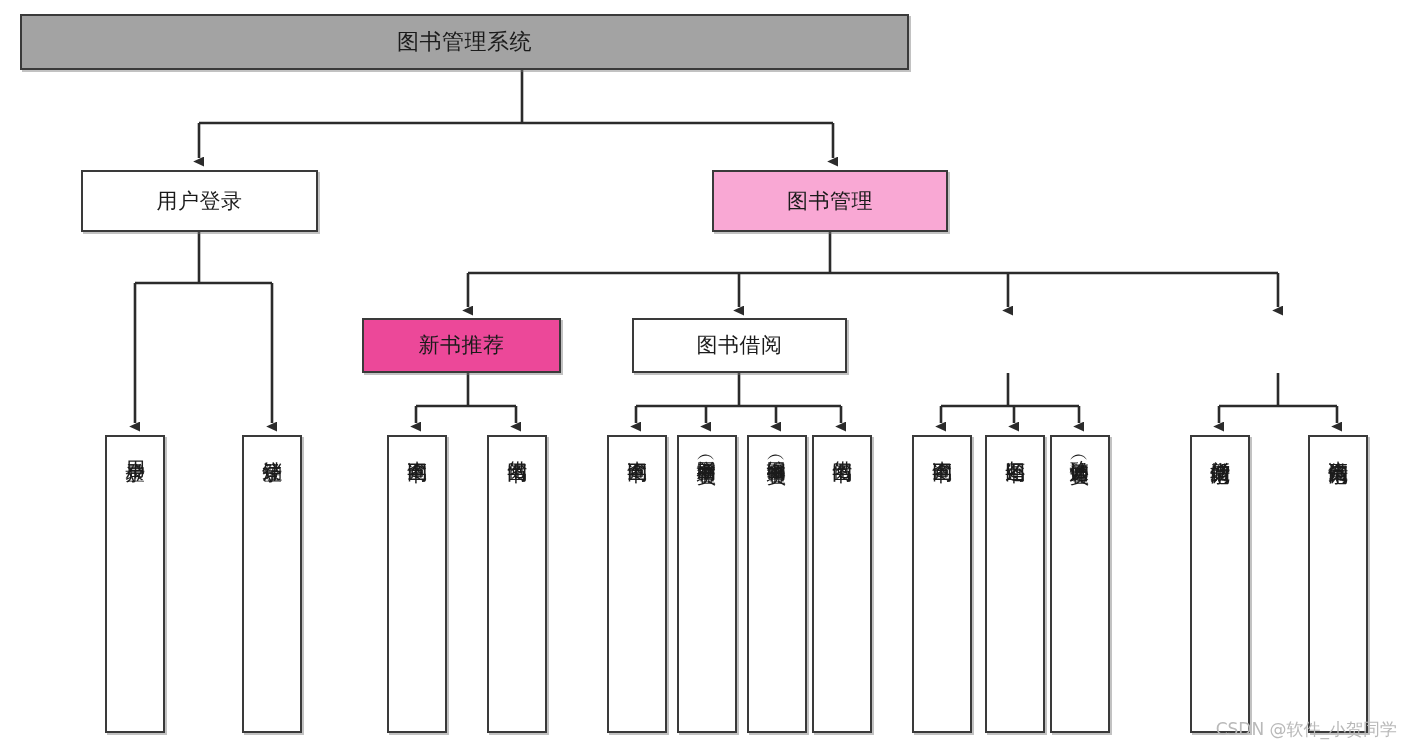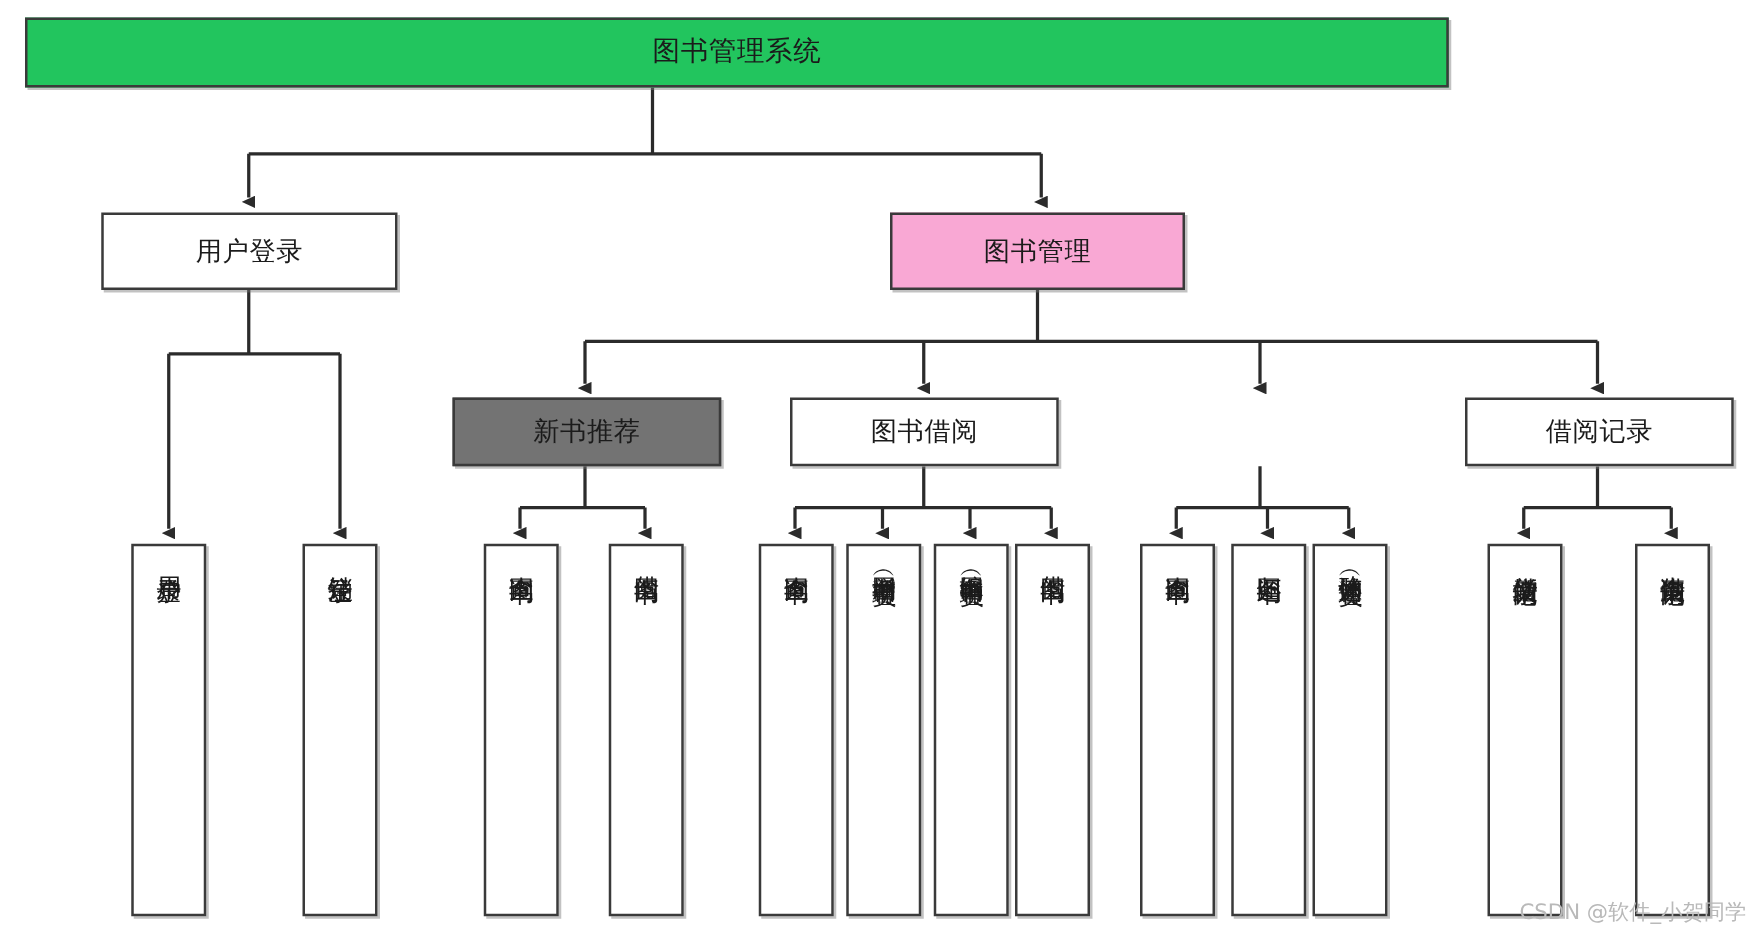--- a/index.html
+++ b/index.html
@@ -116,39 +116,36 @@
       <path d="M1014,406 L1014,423" marker-end="url(#arrowhead)"></path>
       <path d="M1079,406 L1079,423" marker-end="url(#arrowhead)"></path>
 
       <path d="M1278,373 L1278,406"></path>
       <path d="M1219,406 L1337,406"></path>
       <path d="M1219,406 L1219,423" marker-end="url(#arrowhead)"></path>
       <path d="M1337,406 L1337,423" marker-end="url(#arrowhead)"></path>
     </g>
   </svg>
 
-  <div class="node root" id="n-root" style="left: 20px; top: 14px; width: 1139px; height: 56px; border-color: rgb(58, 58, 58); background: #22c55e;">
+  <div class="node root" id="n-root" style="left: 20px; top: 14px; width: 889px; height: 56px; border-color: rgb(58, 58, 58); background: #a3a3a3;">
     <span class="label" style="color: rgb(27, 27, 27);">图书管理系统</span>
   </div>
 
   <div class="node branch" id="n-l2-0" style="left: 81px; top: 170px; width: 237px; height: 62px; border-color: rgb(58, 58, 58); background: rgb(255, 255, 255);">
     <span class="label" style="color: rgb(27, 27, 27);">用户登录</span>
   </div>
   <div class="node branch" id="n-l2-1" style="left: 712px; top: 170px; width: 236px; height: 62px; border-color: rgb(58, 58, 58); background: #f9a8d4;">
     <span class="label" style="color: rgb(27, 27, 27);">图书管理</span>
   </div>
 
-  <div class="node branch" id="n-l3-0" style="left: 362px; top: 318px; width: 215px; height: 55px; border-color: rgb(58, 58, 58); background: #737373;">
+  <div class="node branch" id="n-l3-0" style="left: 362px; top: 318px; width: 199px; height: 55px; border-color: rgb(58, 58, 58); background: #ec4899;">
     <span class="label" style="color: rgb(27, 27, 27);">新书推荐</span>
   </div>
   <div class="node branch" id="n-l3-1" style="left: 632px; top: 318px; width: 215px; height: 55px; border-color: rgb(58, 58, 58); background: rgb(255, 255, 255);">
     <span class="label" style="color: rgb(27, 27, 27);">图书借阅</span>
-  </div>
-  <div class="node branch" id="n-l3-3" style="left: 1172px; top: 318px; width: 215px; height: 55px; border-color: rgb(58, 58, 58); background: rgb(255, 255, 255);">
-    <span class="label" style="color: rgb(27, 27, 27);">借阅记录</span>
   </div>
 
   <div class="node leaf" id="n-lf-0" style="left: 105px; top: 435px; width: 60px; height: 298px; border-color: rgb(58, 58, 58); background: rgb(255, 255, 255);">
     <span class="label" style="color: rgb(27, 27, 27);">用户登录</span>
   </div>
   <div class="node leaf" id="n-lf-1" style="left: 242px; top: 435px; width: 60px; height: 298px; border-color: rgb(58, 58, 58); background: rgb(255, 255, 255);">
     <span class="label" style="color: rgb(27, 27, 27);">注销登录</span>
   </div>
   <div class="node leaf" id="n-lf-2" style="left: 387px; top: 435px; width: 60px; height: 298px; border-color: rgb(58, 58, 58); background: rgb(255, 255, 255);">
     <span class="label" style="color: rgb(27, 27, 27);">查询图书</span>

